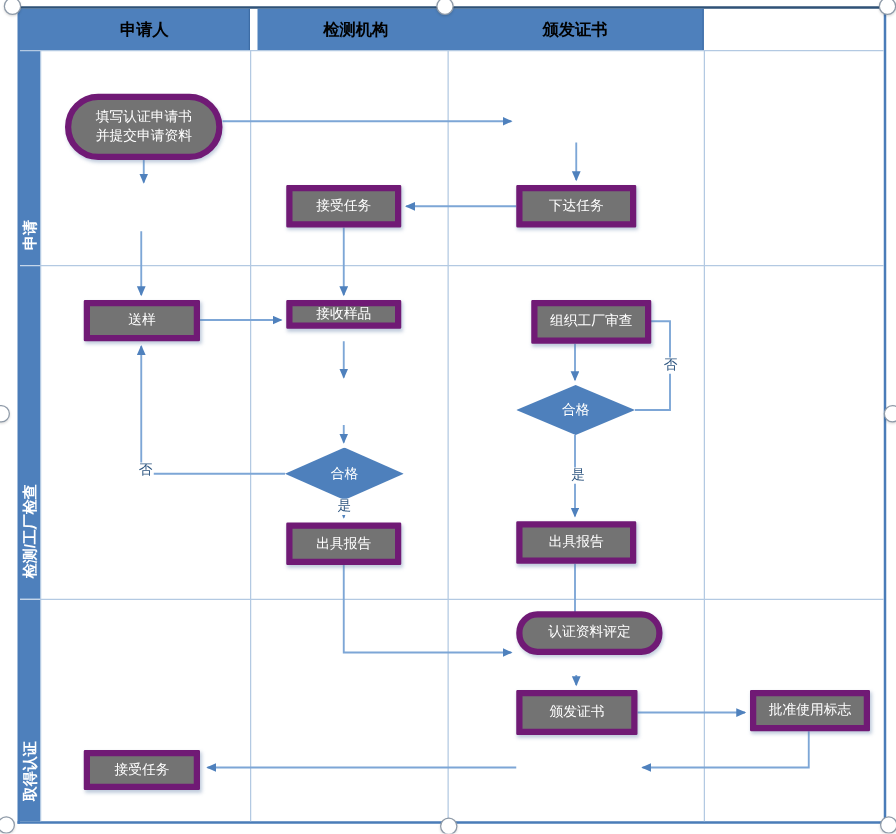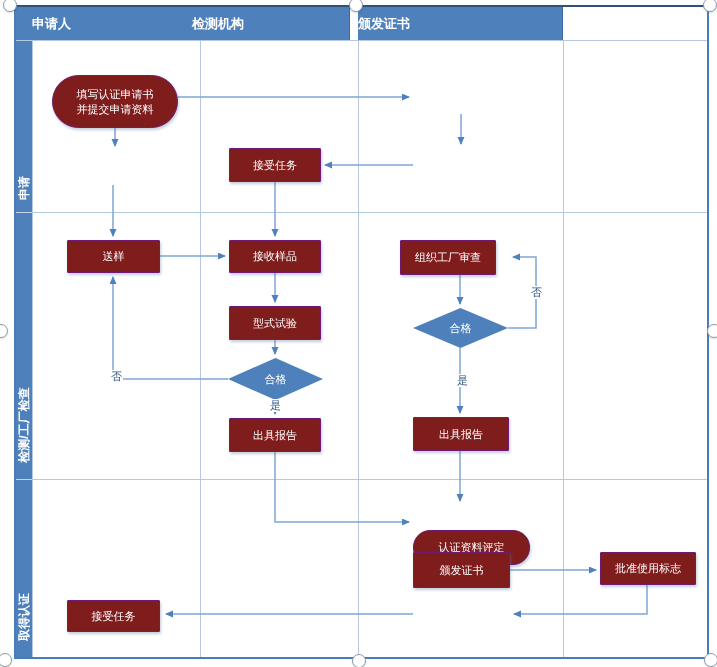--- a/index.html
+++ b/index.html
@@ -1,33 +1,33 @@
 <!DOCTYPE html>
 <html><head>
 <meta charset="utf-8">
 <style>
   html,body{margin:0;padding:0;background:#fff;}
   #stage{position:relative;width:717px;height:667px;background:#fff;overflow:hidden;
          font-family:"Liberation Sans","DejaVu Sans",sans-serif;}
   
   .table-border{position:absolute;left:14px;top:5px;width:691px;height:650px;
                 border:2px solid #4a7cb8;border-top-color:#2f5277;background:transparent;}
-  .hcell{position:absolute;top:7px;height:33px;background:#4e80bc;color:#ffffff;
-         font-size:13px;font-weight:bold;display:flex;align-items:center;
+  .hcell{position:absolute;top:7px;height:33px;background:#4e80bc;color:#000000;
+         font-size:13px;font-weight:bold;display:flex;align-items:center;justify-content:center;
          border-right:1px solid #3d6ca5;box-sizing:border-box;}
   .corner{position:absolute;top:7px;height:33px;left:16px;width:16px;background:#4e80bc;}
   .scell{position:absolute;left:16px;width:16px;background:#4e80bc;box-sizing:border-box;}
   .scell.sep{border-top:1px solid #c5d6ea;}
   .vlabel{position:absolute;color:#fff;font-size:12px;font-weight:bold;text-align:center;
           height:14px;line-height:14px;transform:rotate(-90deg);transform-origin:center;
           white-space:nowrap;z-index:6;}
   .gridv{position:absolute;top:40px;height:617px;width:1px;background:#b3c9e2;}
   .gridh{position:absolute;left:32px;width:675px;height:1px;background:#b3c9e2;}
   
-  .node{position:absolute;background:#7f1d1d;border:1px solid #701a75;color:#fff;
+  .node{position:absolute;background:#737373;border:5px solid #701a75;color:#fff;
         font-size:11px;display:flex;align-items:center;justify-content:center;text-align:center;
         box-sizing:border-box;box-shadow:1px 2px 3px rgba(100,130,170,.4);z-index:10;
         line-height:1.35;border-radius:1px;}
   .stadium{border-radius:27px;white-space:pre-line;}
   .diamond{background:#4e80bc;border:none;box-shadow:none;
            clip-path:polygon(50% 0,100% 50%,50% 100%,0 50%);
            filter:drop-shadow(1px 2px 2px rgba(100,130,170,.35));}
   
   svg.edges{position:absolute;left:0;top:0;z-index:8;}
   .elabel{position:absolute;font-size:11px;color:#2e5680;background:#fff;padding:0 1px;
@@ -40,21 +40,21 @@
 <body>
 
 <div id="stage">
 
   <div class="table-border"></div>
 
   <div class="corner"></div>
   <div class="hcell" style="left:32px;width:168px;">
       <span>申请人</span>
     </div>
-  <div class="hcell" style="left:192px;width:158px;">
+  <div class="hcell" style="left:206px;width:158px;">
       <span>检测机构</span>
     </div>
   <div class="hcell" style="left:358px;width:205px;">
       <span>颁发证书</span>
     </div>
 
   <div class="scell" style="top:40px;height:172px;"></div>
   <div class="scell sep" style="top:212px;height:267px;"></div>
   <div class="scell sep" style="top:479px;height:178px;"></div>
   <span class="vlabel" style="left:-6px;top:181px;width:60px;">申请</span>
@@ -94,30 +94,30 @@
       <polyline points="460,451 460,501" marker-end="url(#arr)"></polyline>
       <polyline points="461,540 461,548" marker-end="url(#arr)"></polyline>
       <polyline points="510,570 596,570" marker-end="url(#arr)"></polyline>
       <polyline points="647,585 647,614 514,614" marker-end="url(#arr)"></polyline>
       <polyline points="413,614 166,614" marker-end="url(#arr)"></polyline>
     </g>
   </svg>
 
   <div class="node stadium" style="left:52px;top:75px;width:126px;height:53px;">填写认证申请书
 并提交申请资料</div>
+  <div class="node" style="left:413px;top:148px;width:96px;height:34px;">下达任务</div>
   <div class="node" style="left:229px;top:148px;width:92px;height:34px;">接受任务</div>
   <div class="node" style="left:67px;top:240px;width:93px;height:33px;">送样</div>
-  <div class="node" style="left:229px;top:240px;width:92px;height:33px;">接收样品</div>
-  <div class="node" style="left:229px;top:306px;width:92px;height:34px;">型式试验</div>
+  <div class="node" style="left:229px;top:240px;width:92px;height:23px;">接收样品</div>
   <div class="node diamond" style="left:228px;top:358px;width:95px;height:42px;">合格</div>
   <div class="node" style="left:229px;top:418px;width:92px;height:34px;">出具报告</div>
-  <div class="node" style="left:400px;top:240px;width:96px;height:35px;">组织工厂审查</div>
+  <div class="node" style="left:425px;top:240px;width:96px;height:35px;">组织工厂审查</div>
   <div class="node diamond" style="left:413px;top:308px;width:95px;height:40px;">合格</div>
   <div class="node" style="left:413px;top:417px;width:96px;height:34px;">出具报告</div>
-  <div class="node" style="left:413px;top:530px;width:117px;height:35px;border-radius:17px;">认证资料评定</div>
+  <div class="node" style="left:413px;top:489px;width:117px;height:35px;border-radius:17px;">认证资料评定</div>
   <div class="node" style="left:413px;top:552px;width:97px;height:36px;text-align:right;">颁发证书</div>
   <div class="node" style="left:600px;top:552px;width:96px;height:33px;">批准使用标志</div>
   <div class="node" style="left:67px;top:600px;width:93px;height:32px;">接受任务</div>
 
   <span class="elabel" style="left:269px;top:399px;">是</span>
   <span class="elabel" style="left:110px;top:370px;">否</span>
   <span class="elabel" style="left:456px;top:374px;">是</span>
   <span class="elabel" style="left:530px;top:286px;">否</span>
 
   <div class="handle" style="left:3px;top:-2px;"></div>

